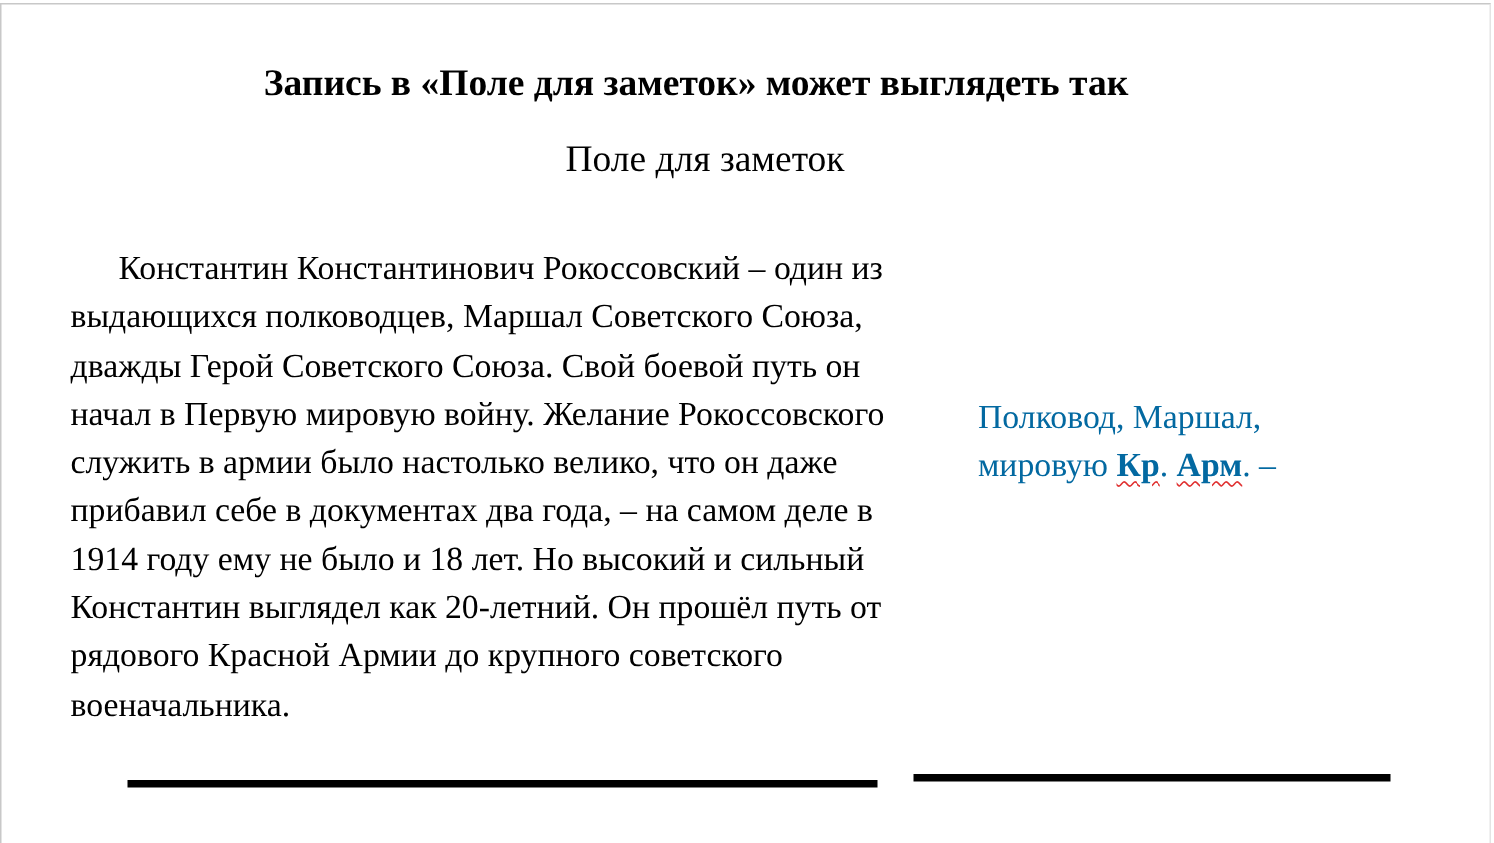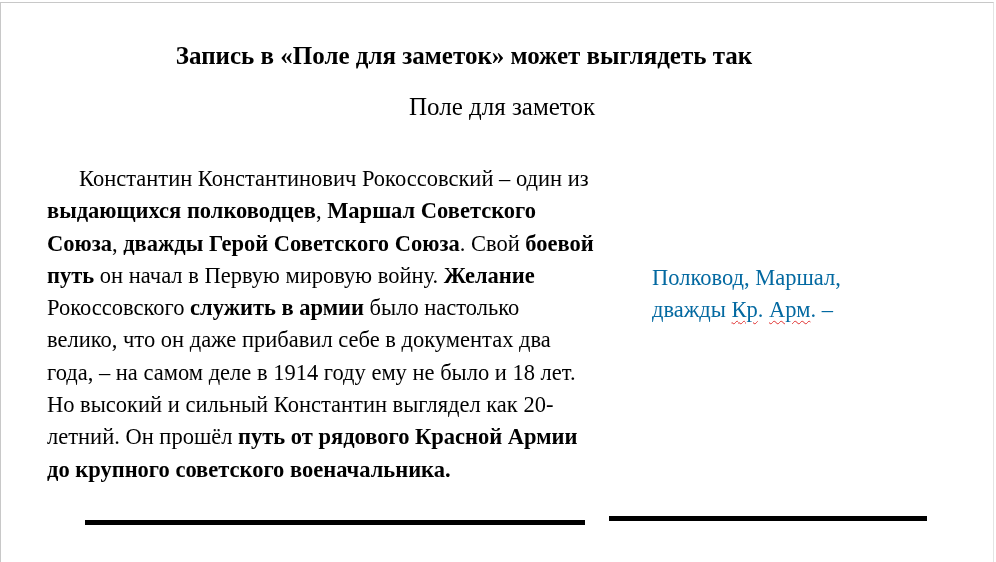--- a/index.html
+++ b/index.html
@@ -37,47 +37,47 @@
       line-height: 32px;
     }
     .notes-title {
       position: absolute;
       left: 0;
       width: 940px;
       top: 91px;
       text-align: center;
       font-size: 25px;
       line-height: 32px;
-      margin-left: 32px;
     }
     .body-text {
       position: absolute;
       left: 47px;
       top: 163px;
       width: 548px;
       font-size: 22.5px;
       line-height: 32.3px;
       text-indent: 32px;
       white-space: normal;
     }
-    .body-text b { font-weight: bold; }
+    .body-text b { font-weight: normal; }
     .notes-col {
       position: absolute;
       left: 652px;
       top: 262px;
       width: 280px;
       font-size: 22.5px;
       line-height: 32.3px;
       color: #0369a1;
     }
     .notes-col .line { display: block; white-space: nowrap; }
     .squiggle {
       text-decoration: underline wavy #e03030;
       text-decoration-thickness: 1px;
       text-underline-offset: 3px;
+      font-weight: bold;
     }
     .rule-left {
       position: absolute;
       left: 85px;
       top: 520px;
       width: 500px;
       height: 5px;
       background: #000;
     }
     .rule-right {
@@ -97,17 +97,17 @@
 <div class="main-title">Запись в «Поле для заметок» может выглядеть так</div>
 
 <div class="notes-title">Поле для заметок</div>
 
 <div class="body-text">
   <span>Константин Константинович Рокоссовский – один из </span><b>выдающихся полководцев</b><span>, </span><b>Маршал Советского Союза</b><span>, </span><b>дважды Герой Советского Союза</b><span>. Свой </span><b>боевой путь</b><span> он начал в Первую мировую войну. </span><b>Желание</b><span> Рокоссовского </span><b>служить в армии</b><span> было настолько велико, что он даже прибавил себе в документах два года, – на самом деле в 1914 году ему не было и 18 лет. Но высокий и сильный Константин выглядел как 20-летний. Он прошёл </span><b>путь от рядового Красной Армии до крупного советского военачальника.</b>
 </div>
 
 <div class="notes-col">
   <span class="line">Полковод, Маршал,</span>
-  <span class="line"><span>дважды </span><span class="squiggle">Кр</span><span>. </span><span class="squiggle">Арм</span><span>. –</span></span>
+  <span class="line"><span>мировую </span><span class="squiggle">Кр</span><span>. </span><span class="squiggle">Арм</span><span>. –</span></span>
 </div>
 
 <div class="rule-left"></div>
 <div class="rule-right"></div>
 
 </body></html>

